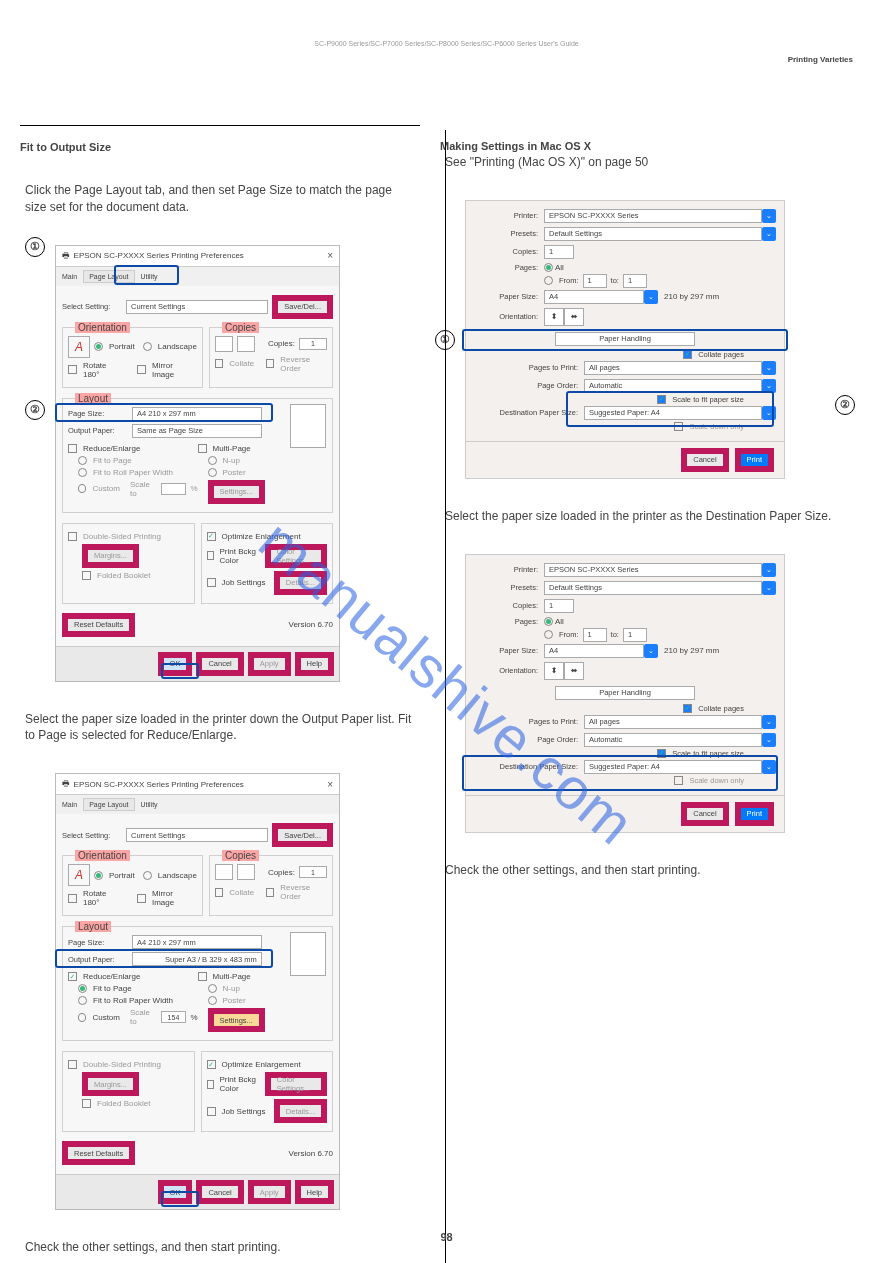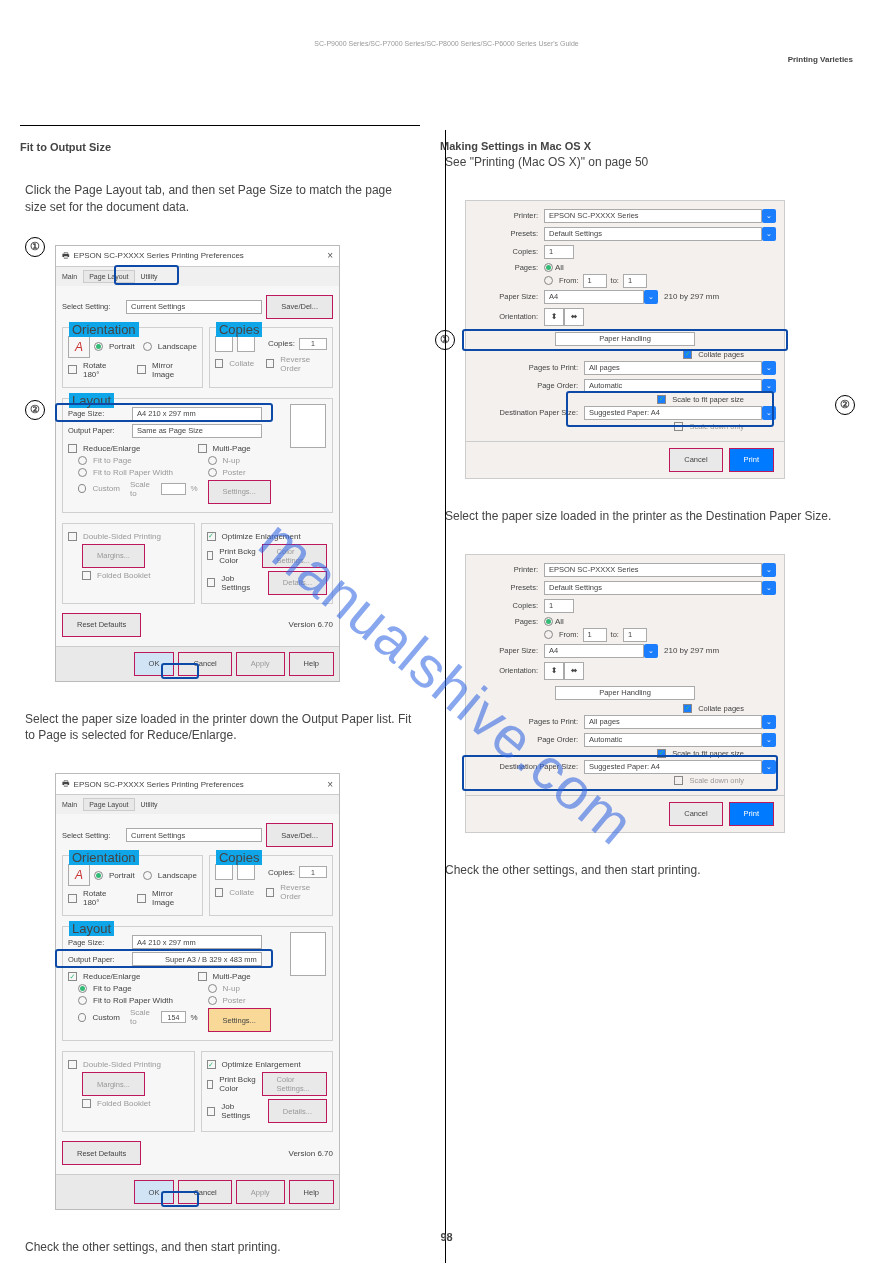--- a/index.html
+++ b/index.html
@@ -29,25 +29,25 @@
     position: relative;
   }
   .title-bar { display: flex; align-items: center; padding: 3px 6px; border-bottom: 1px solid #ccc; background: #fff;}
   .title-bar .close { margin-left: auto; font-size: 10px; color: #555; }
   .tabs-row { display: flex; align-items: center; padding: 3px 6px; background: #f0f0f0; gap: 6px; }
   .tab { display: inline-flex; align-items: center; gap: 3px; padding: 2px 5px; background: #e8e8e8; border: 1px solid #ccc; }
   .content { padding: 6px; }
   .row { display: flex; align-items: center; margin: 3px 0; gap: 4px; }
   .label { width: 60px; font-size: 7.5px; }
   .field { flex: 1; background: #fff; border: 1px solid #aaa; padding: 2px 4px; font-size: 7.5px; height: 14px; display:flex; align-items:center; }
-  .btn { background: #e9e9e9; border: 1px solid #be185d; padding: 2px 14px; font-size: 7.5px; height: 24px; display:inline-flex; align-items:center; }
+  .btn { background: #e9e9e9; border: 6px solid #be185d; padding: 2px 6px; font-size: 7.5px; height: 24px; display:inline-flex; align-items:center; }
   .btn.primary { background: #d0e4f5; }
   .btn.blue { background: #007aff; color: #fff; }
   .group { border: 1px solid #d0d0d0; padding: 5px; margin: 5px 0; position: relative; }
-  .group-title { position: absolute; top: -6px; left: 6px; background: #0ea5e9; padding: 0 3px; font-size: 13px; }
+  .group-title { position: absolute; top: -6px; left: 12px; background: #fca5a5; padding: 0 3px; font-size: 10px; }
   .radio, .chk { width: 9px; height: 9px; border: 1px solid #888; display: inline-flex; align-items:center; justify-content:center; font-size:7px; margin-right:2px;}
   .radio { border-radius: 50%; }
   .radio.on::after { content:""; width:5px; height:5px; background:#3b7; border-radius:50%; }
   .chk.on::after { content:"✓"; color:#3b7; }
   .spinner { width:28px; height:12px; background:#fff; border:1px solid #aaa; display:inline-flex; align-items:center; justify-content:center; font-size:7px; }
   .bottom-bar { background: #e9e9e9; padding: 5px; display:flex; justify-content:flex-end; gap:4px; border-top:1px solid #ccc;}
   .hl-box { position: absolute; border: 2.5px solid #0d4aa8; border-radius: 3px; }
   .callout { position: absolute; width: 20px; height: 20px; border: 1.5px solid #000; border-radius: 50%; display:flex; align-items:center; justify-content:center; font-size:11px; font-weight:bold; background:#fff;}
 
   .mac-dialog {

